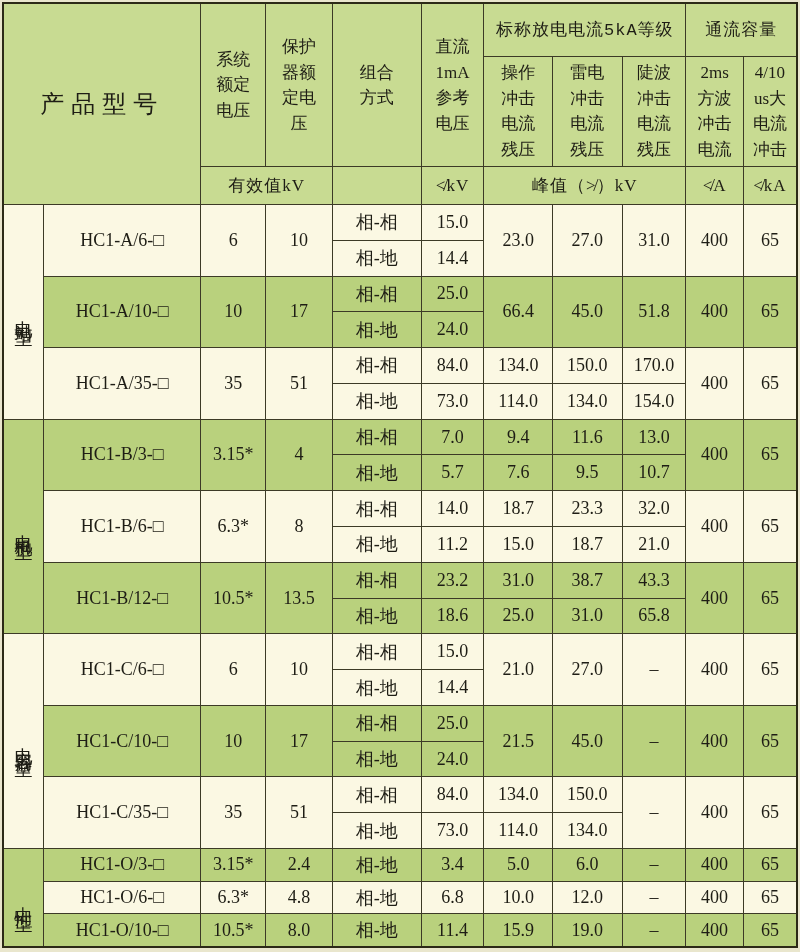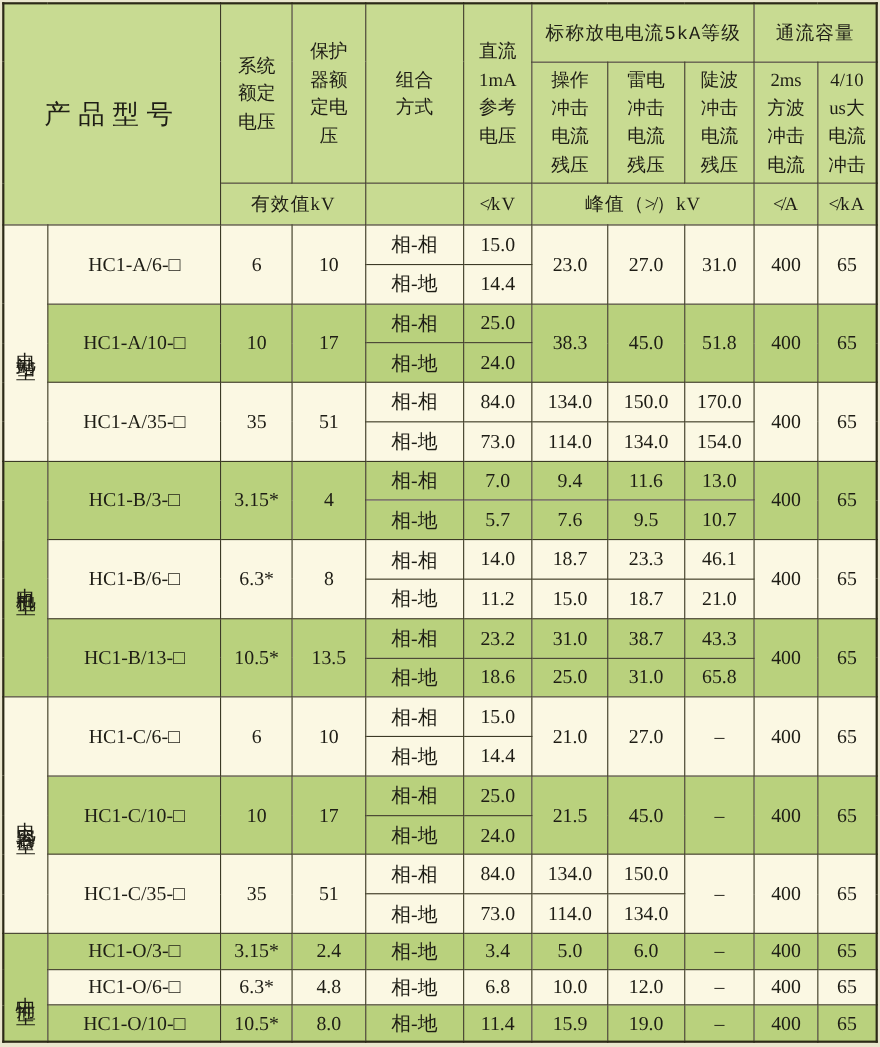--- a/index.html
+++ b/index.html
@@ -109,21 +109,21 @@
     <td class="c">相-地</td>
     <td class="c">14.4</td>
   </tr>
 
   <tr class="rh">
     <td class="g mod" rowspan="2">HC1-A/10-□</td>
     <td class="g" rowspan="2">10</td>
     <td class="g" rowspan="2">17</td>
     <td class="g">相-相</td>
     <td class="g">25.0</td>
-    <td class="g" rowspan="2">38.3</td>
+    <td class="g" rowspan="2">66.4</td>
     <td class="g" rowspan="2">45.0</td>
     <td class="g" rowspan="2">51.8</td>
     <td class="g" rowspan="2">400</td>
     <td class="g" rowspan="2">65</td>
   </tr>
   <tr class="rh">
     <td class="g">相-地</td>
     <td class="g">24.0</td>
   </tr>
 
@@ -169,34 +169,34 @@
   </tr>
 
   <tr class="rh">
     <td class="c mod" rowspan="2">HC1-B/6-□</td>
     <td class="c" rowspan="2">6.3*</td>
     <td class="c" rowspan="2">8</td>
     <td class="c">相-相</td>
     <td class="c">14.0</td>
     <td class="c">18.7</td>
     <td class="c">23.3</td>
-    <td class="c">46.1</td>
+    <td class="c">32.0</td>
     <td class="c" rowspan="2">400</td>
     <td class="c" rowspan="2">65</td>
   </tr>
   <tr class="rh">
     <td class="c">相-地</td>
     <td class="c">11.2</td>
     <td class="c">15.0</td>
     <td class="c">18.7</td>
     <td class="c">21.0</td>
   </tr>
 
   <tr class="rh">
-    <td class="g mod" rowspan="2">HC1-B/13-□</td>
+    <td class="g mod" rowspan="2">HC1-B/12-□</td>
     <td class="g" rowspan="2">10.5*</td>
     <td class="g" rowspan="2">13.5</td>
     <td class="g">相-相</td>
     <td class="g">23.2</td>
     <td class="g">31.0</td>
     <td class="g">38.7</td>
     <td class="g">43.3</td>
     <td class="g" rowspan="2">400</td>
     <td class="g" rowspan="2">65</td>
   </tr>

